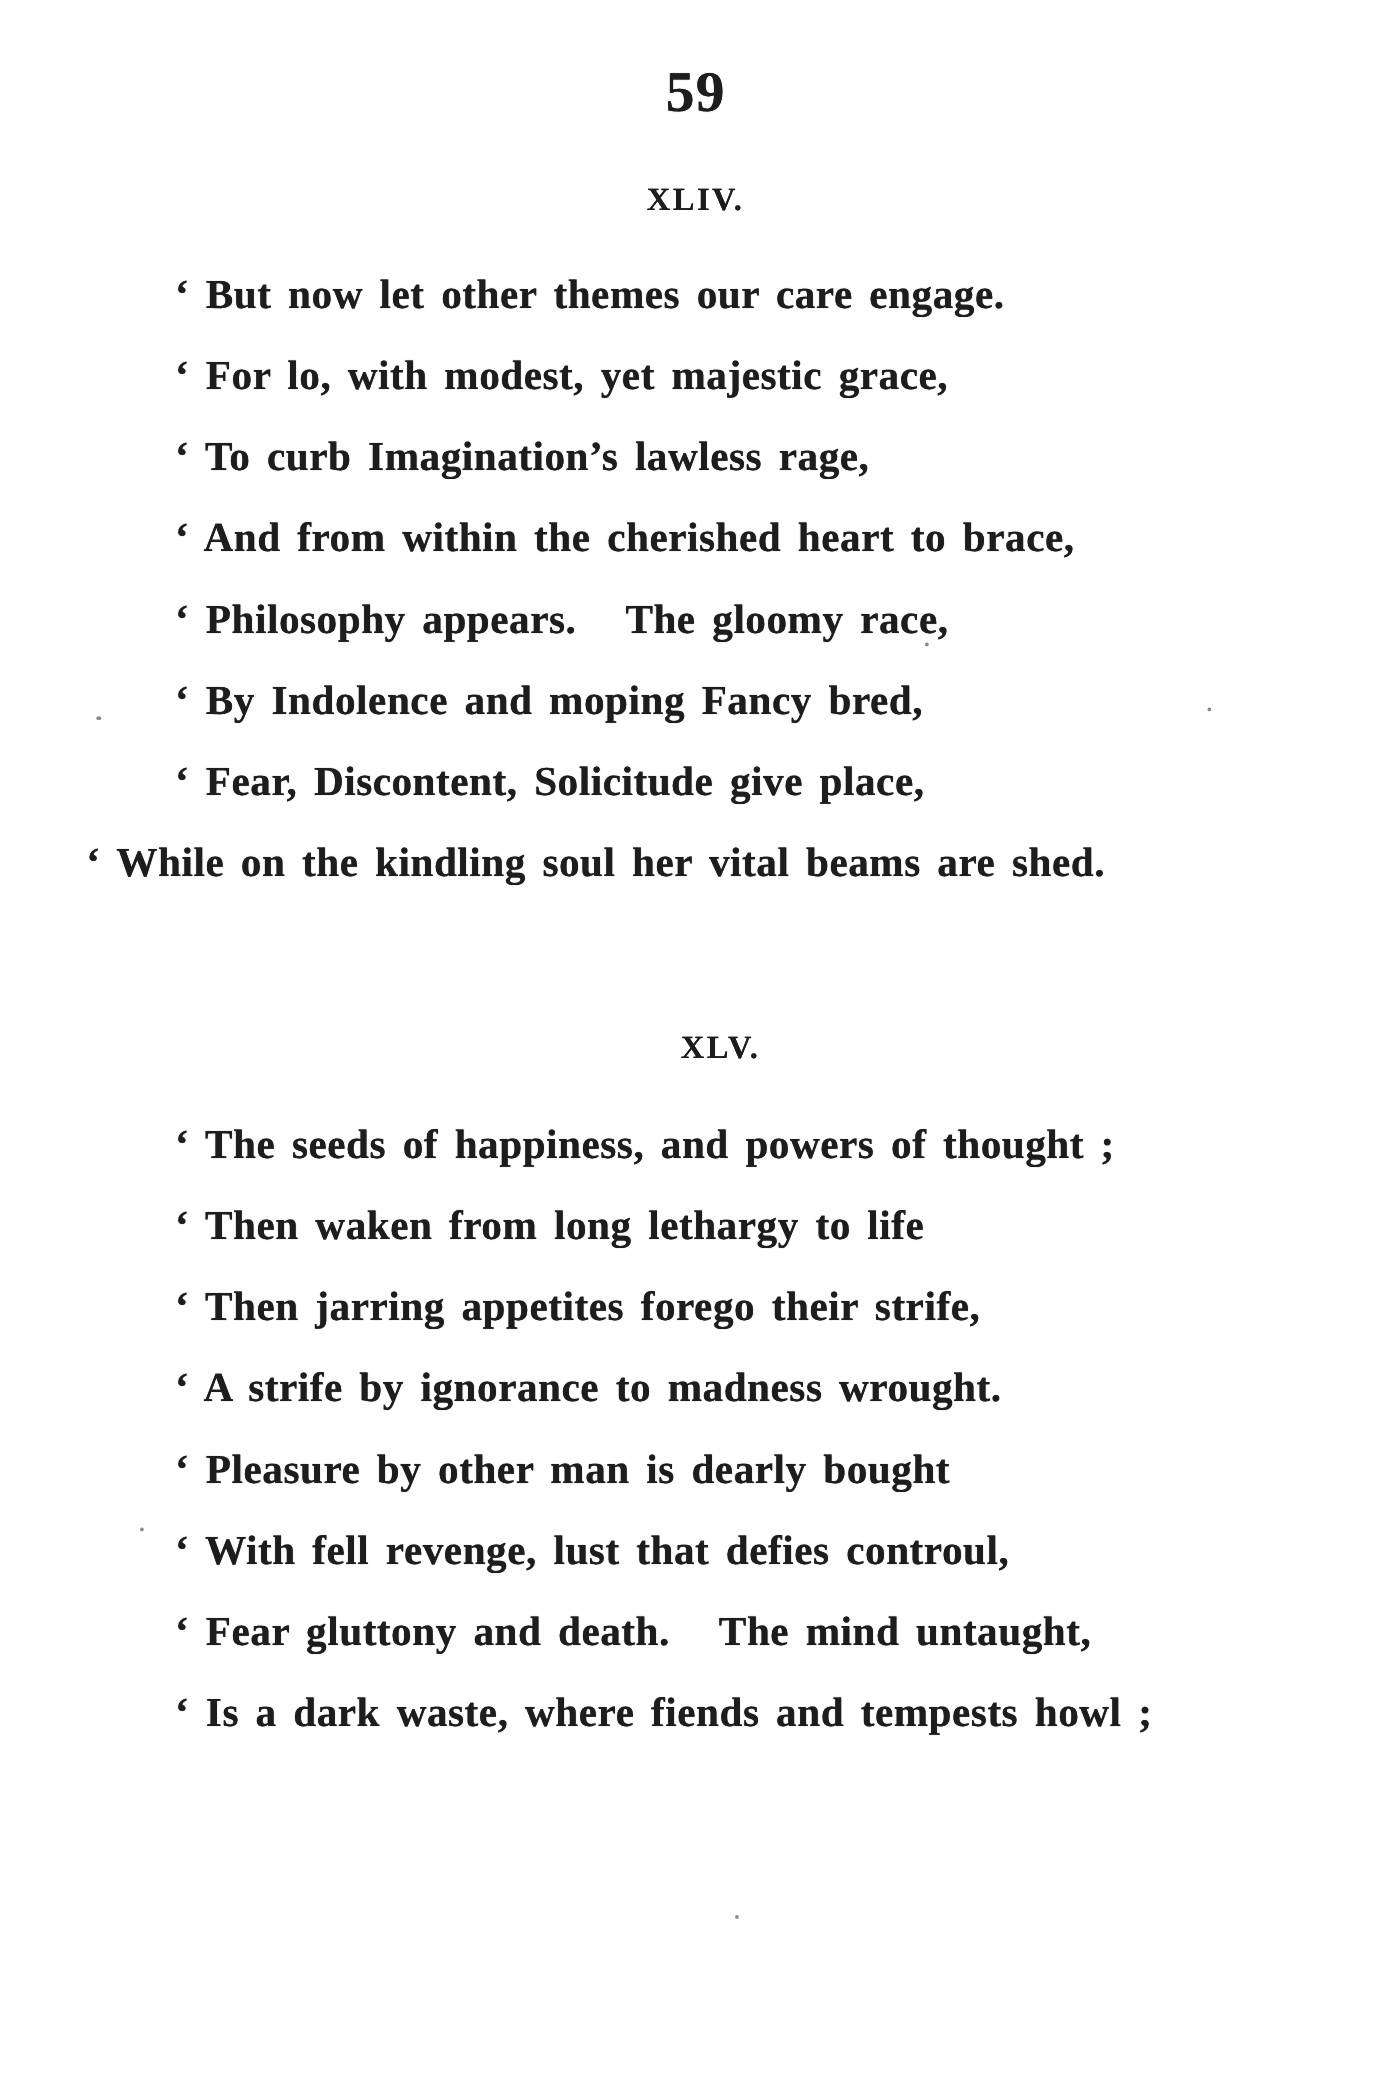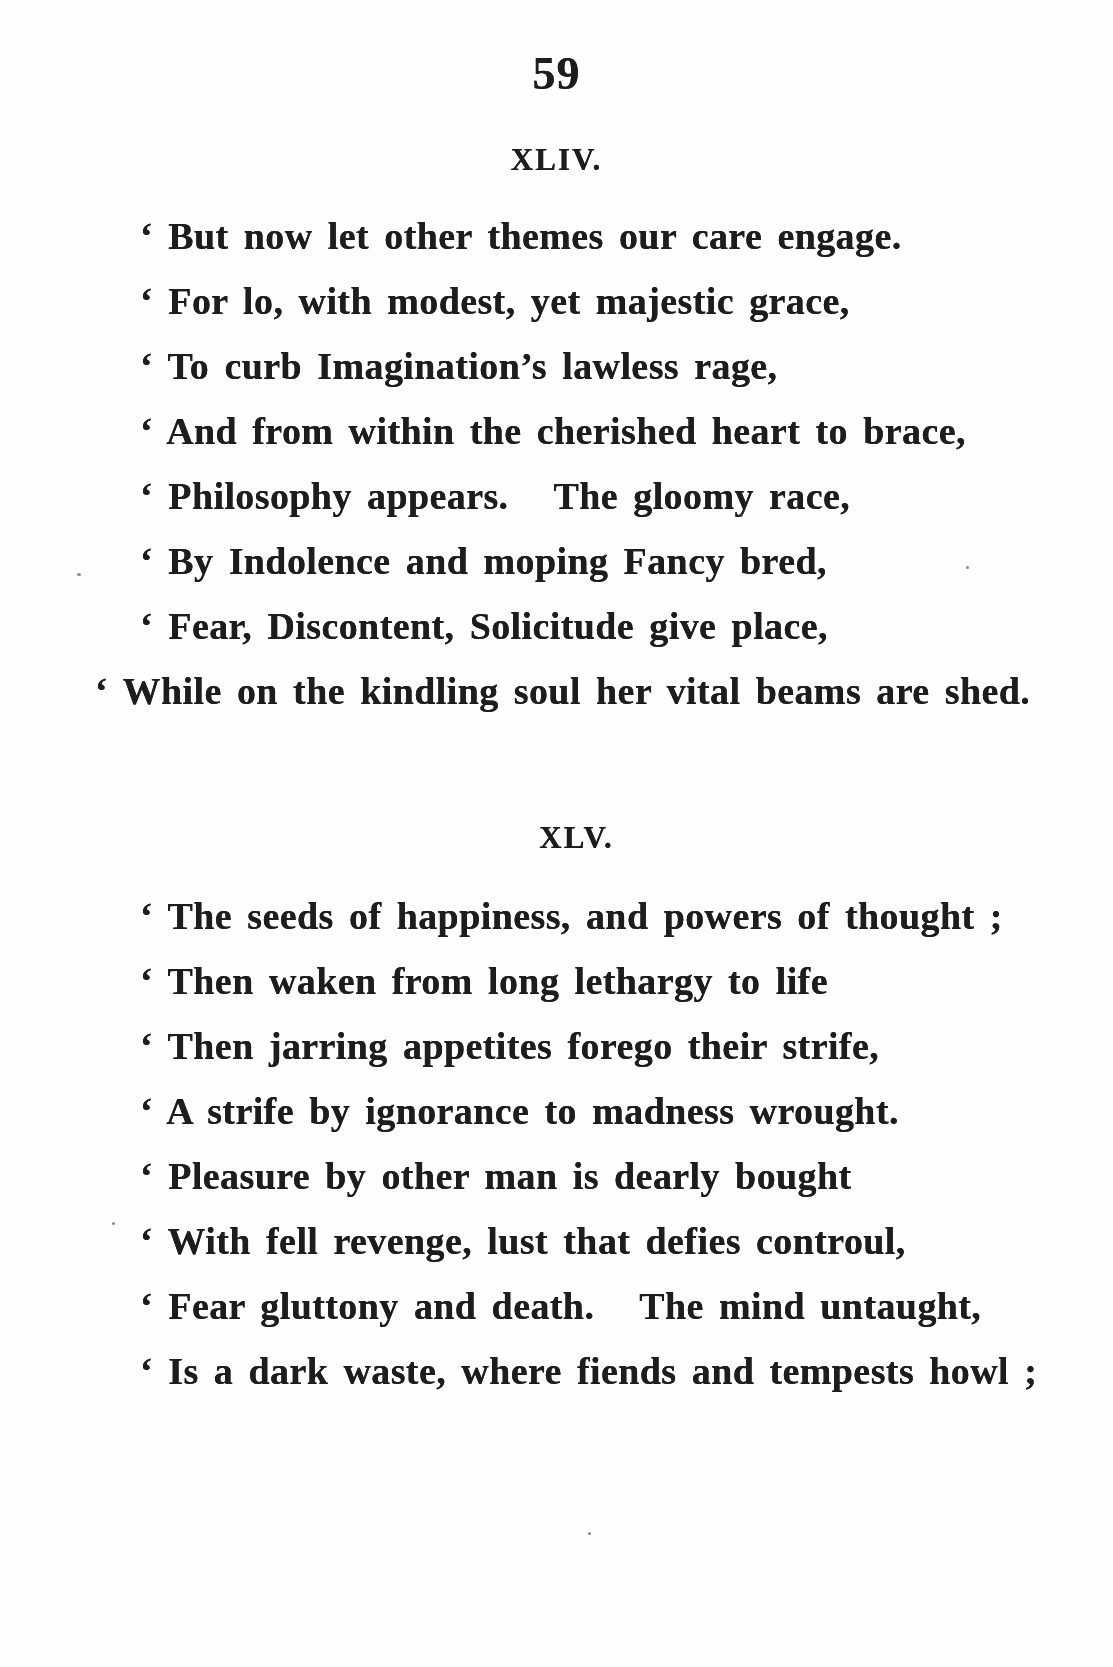--- a/index.html
+++ b/index.html
@@ -22,49 +22,49 @@
     padding-top: 46px;
     text-align: center;
     font-size: 46px;
     line-height: 56px;
     letter-spacing: 1px;
     text-shadow: 0 0 0.6px #1d1d1d;
   }
   .stanza-heading {
     margin: 0;
     text-align: center;
-    font-size: 31px;
+    font-size: 26px;
     line-height: 44px;
     letter-spacing: 2px;
     text-shadow: 0 0 0.5px #1d1d1d;
   }
   .stanza-heading.first {
     margin-top: 36px;
   }
   .stanza-heading.second {
     margin-top: 92px;
     margin-left: 40px;
   }
   .stanza {
     margin: 0;
   }
   .stanza.first { margin-top: 22px; }
   .stanza.second { margin-top: 24px; }
   .line {
-    font-size: 38px;
+    font-size: 33px;
     line-height: 65px;
     height: 65px;
     padding-left: 140px;
     white-space: pre-wrap;
     letter-spacing: 0.4px;
     word-spacing: 0.14em;
     text-shadow: 0 0 0.6px #222;
   }
   .line.closing {
-    padding-left: 95px;
+    padding-left: 69px;
   }
   .speck {
     position: absolute;
     background: #4a4a4a;
     border-radius: 50%;
     opacity: 0.65;
   }
 </style>
 </head>
 <body>

